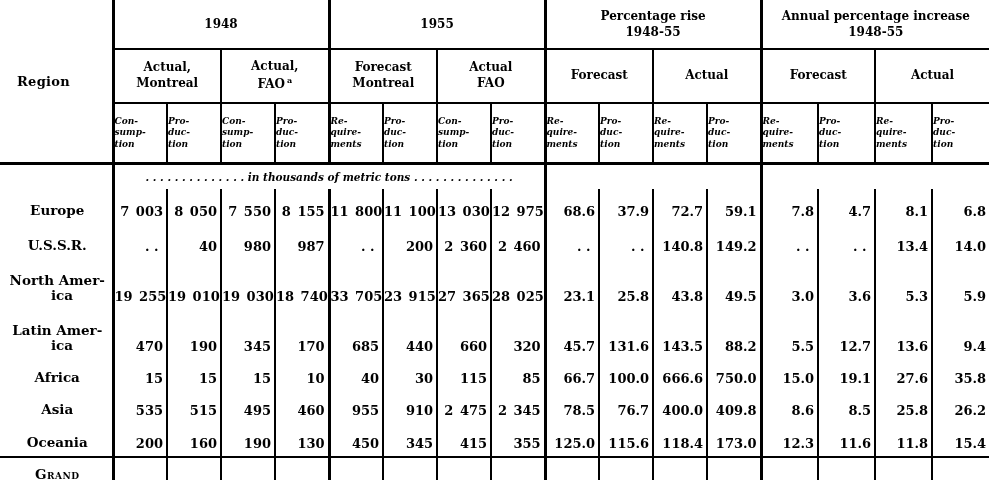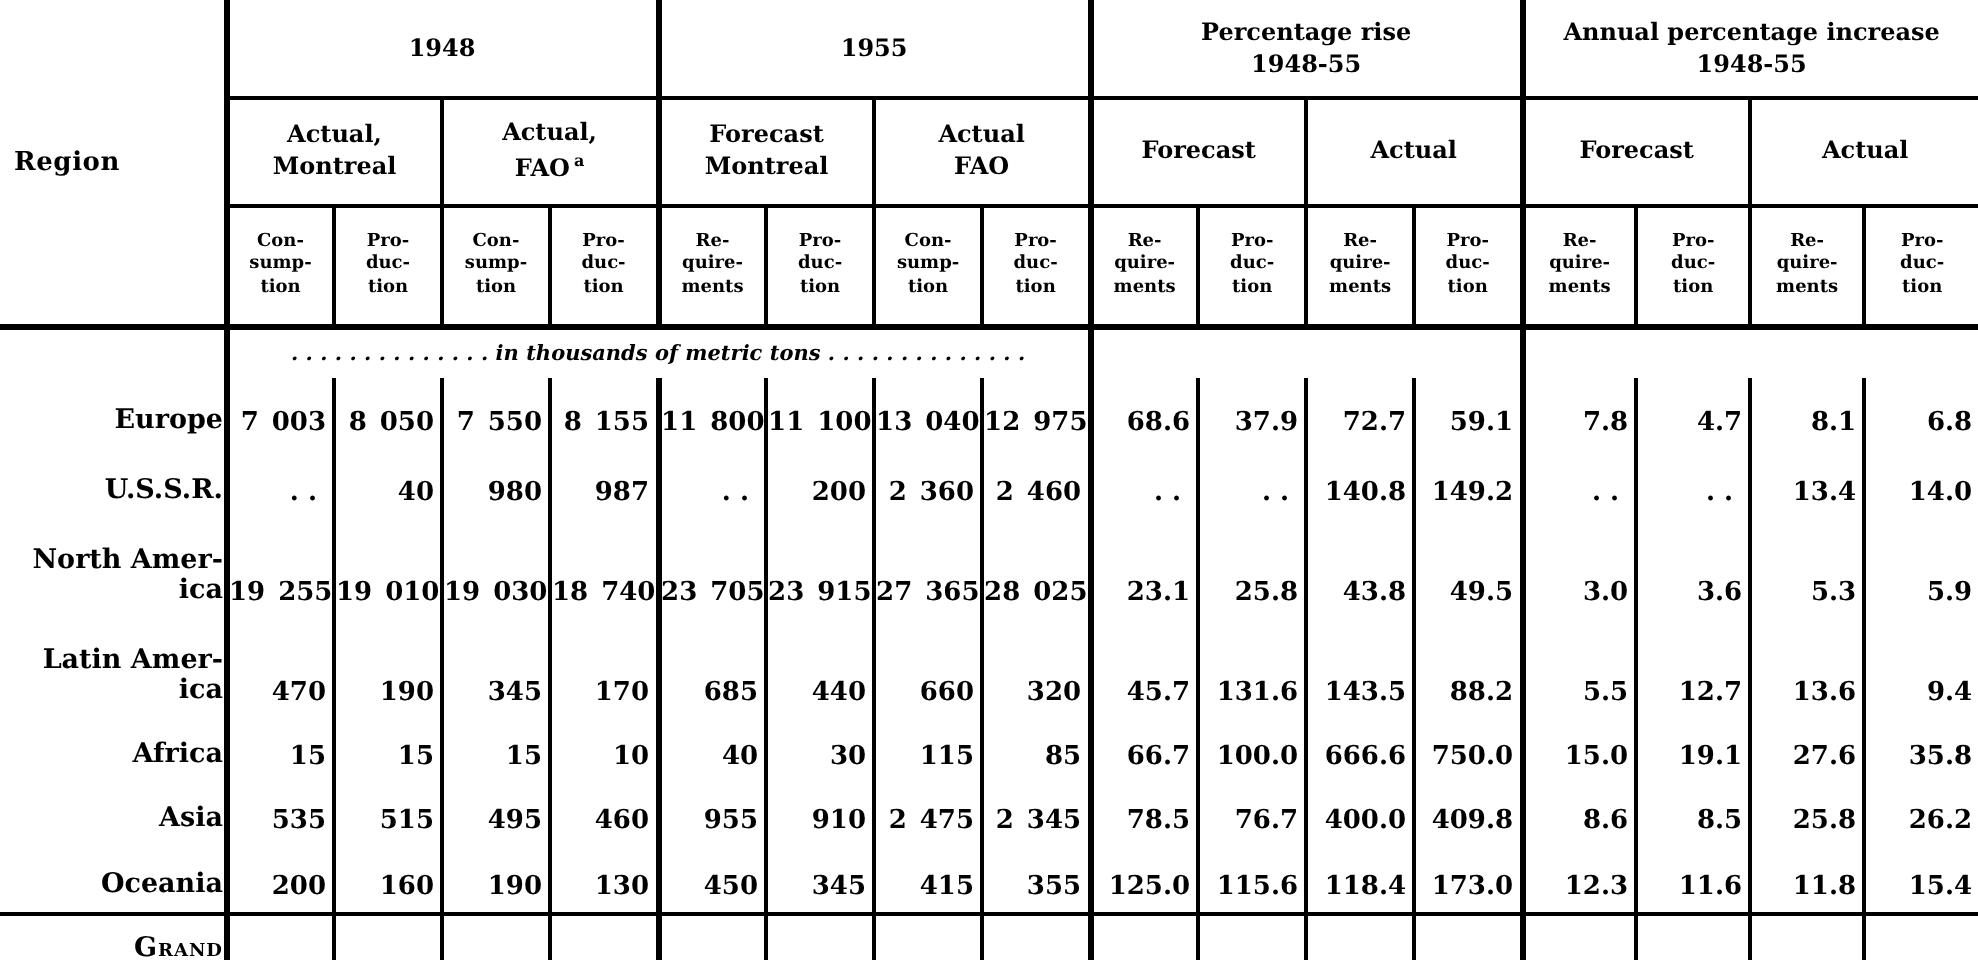--- a/index.html
+++ b/index.html
@@ -1,37 +1,37 @@
 <!DOCTYPE html>
 <html><head>
 <meta charset="utf-8">
 <style>
   html,body{margin:0;padding:0;background:#fff;}
   #page{width:989px;height:480px;background:#fff;overflow:hidden;position:relative;
         font-family:"DejaVu Serif",serif;color:#000;font-weight:bold;}
   table{border-collapse:collapse;table-layout:fixed;width:989px;}
   td{padding:0;overflow:hidden;}
   
-  td.rgn-head{border-bottom:3px solid #000;text-align:left;padding-left:7px;
+  td.rgn-head{border-bottom:3px solid #000;text-align:left;padding-left:17px;
               vertical-align:middle;font-size:13px;letter-spacing:.3px;}
   td.grp{border-left:3px solid #000;border-bottom:2px solid #000;text-align:center;
          vertical-align:middle;font-size:12px;white-space:pre-line;line-height:1.35;}
   td.sub{border-left:2px solid #000;border-bottom:2px solid #000;text-align:center;
          vertical-align:middle;font-size:12px;white-space:pre-line;line-height:1.3;}
   td.sub .lbl{white-space:pre-line;}
   td.sub sup{font-size:8px;vertical-align:super;margin-left:2px;}
-  td.colh{border-left:2px solid #000;border-bottom:3px solid #000;text-align:center;
-          vertical-align:middle;font-size:9px;white-space:pre-line;line-height:1.25;}
+  td.colh{border-left:2px solid #000;border-bottom:3px solid #000;text-align:left;
+          vertical-align:middle;font-size:9px;white-space:pre-line;line-height:1.25;font-style:italic;}
   .g{border-left-width:3px !important;}
   
   td.note{border-left:3px solid #000;text-align:center;vertical-align:middle;
           font-style:italic;font-size:10.5px;white-space:nowrap;}
   td.note-sp{border-left:3px solid #000;}
   
-  td.rgn{text-align:right;padding-left:3px;vertical-align:bottom;padding-bottom:5px;
+  td.rgn{text-align:center;padding-left:3px;vertical-align:bottom;padding-bottom:5px;
          font-size:13.5px;white-space:pre-line;line-height:1.15;}
   td.rgn.sc{font-variant:small-caps;letter-spacing:.5px;}
   td.v{border-left:2px solid #000;text-align:right;padding-right:3px;vertical-align:bottom;
        padding-bottom:5px;font-size:13px;white-space:nowrap;}
   tr.h-a td{height:48px;} tr.h-b td{height:52px;} tr.h-c td{height:58px;}
   tr.noter td{height:24px;}
   tr.r1 td{height:30px;} tr.r2 td{height:45px;} tr.r3 td{height:27px;} tr.r4 td{height:28px;}
   tr.grand td{height:40px;border-top:2px solid #000;border-bottom:3px solid #000;}
 </style>
 </head>
@@ -144,21 +144,21 @@
 </tr>
 
 <tr class="r1">
   <td class="rgn">Europe</td>
   <td class="v g">7 003</td>
   <td class="v">8 050</td>
   <td class="v">7 550</td>
   <td class="v">8 155</td>
   <td class="v g">11 800</td>
   <td class="v">11 100</td>
-  <td class="v">13 040</td>
+  <td class="v">13 030</td>
   <td class="v">12 975</td>
   <td class="v g">68.6</td>
   <td class="v">37.9</td>
   <td class="v">72.7</td>
   <td class="v">59.1</td>
   <td class="v g">7.8</td>
   <td class="v">4.7</td>
   <td class="v">8.1</td>
   <td class="v">6.8</td>
 </tr>
@@ -183,21 +183,21 @@
   <td class="v">14.0</td>
 </tr>
 
 <tr class="r2">
   <td class="rgn">North Amer-
 &nbsp;&nbsp;ica</td>
   <td class="v g">19 255</td>
   <td class="v">19 010</td>
   <td class="v">19 030</td>
   <td class="v">18 740</td>
-  <td class="v g">23 705</td>
+  <td class="v g">33 705</td>
   <td class="v">23 915</td>
   <td class="v">27 365</td>
   <td class="v">28 025</td>
   <td class="v g">23.1</td>
   <td class="v">25.8</td>
   <td class="v">43.8</td>
   <td class="v">49.5</td>
   <td class="v g">3.0</td>
   <td class="v">3.6</td>
   <td class="v">5.3</td>

